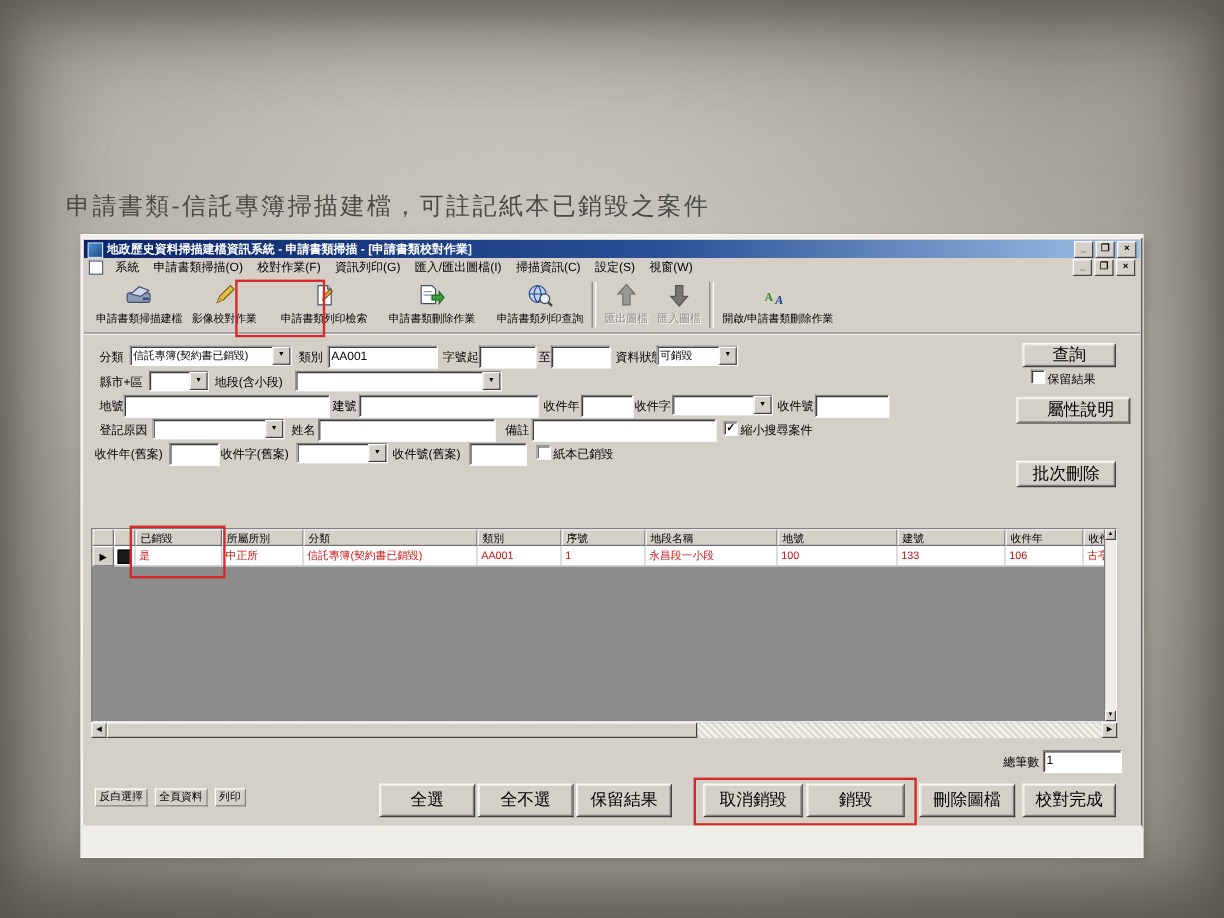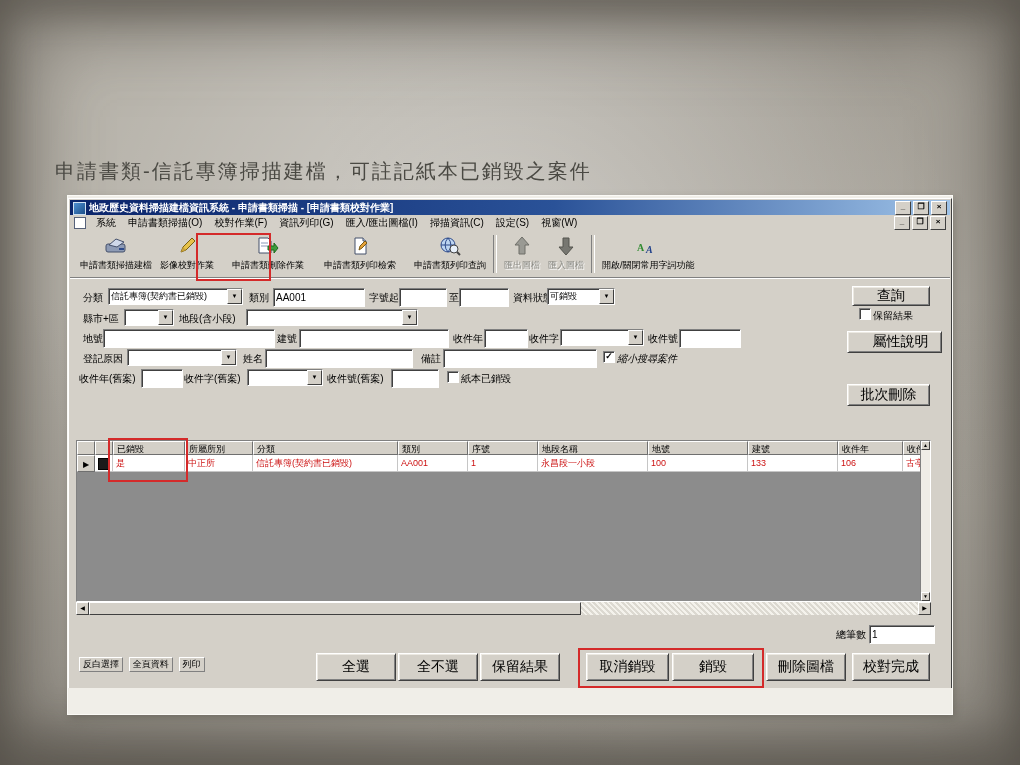--- a/index.html
+++ b/index.html
@@ -116,41 +116,41 @@
         </div>
         <div class="tbtn">
           <div class="ic">
             <svg width="20" height="20">
                 <polygon points="4,16 6,11 15,2 18,5 9,14" fill="#e6c24a" stroke="#7a6012"></polygon>
                 <polygon points="4,16 6,11 9,14" fill="#caa23a"></polygon>
               </svg>
           </div>
           <div class="tl">影像校對作業</div>
         </div>
+        <div class="tbtn" style="margin-left:12px;">
+          <div class="ic">
+            <svg width="20" height="20">
+                <path d="M5,2 h8 l3,3 v13 h-11 z" fill="#fff" stroke="#45506b"></path>
+                <path d="M13,2 v3 h3" fill="#cfd8ea" stroke="#45506b"></path>
+                <polygon points="9,14 10,10 15,5 17,7 12,12" fill="#e6a23a" stroke="#7a5a12"></polygon>
+              </svg>
+          </div>
+          <div class="tl">申請書類列印檢索</div>
+        </div>
         <div class="tbtn" style="margin-left:10px;">
           <div class="ic">
             <svg width="24" height="20">
                 <path d="M3,2 h9 l3,3 v12 h-12 z" fill="#fff" stroke="#45506b"></path>
                 <line x1="5" y1="7" x2="12" y2="7" stroke="#8a9ab8"></line>
                 <line x1="5" y1="10" x2="12" y2="10" stroke="#8a9ab8"></line>
                 <polygon points="14,12 20,12 20,9 24,14 20,19 20,16 14,16" fill="#3d9b3d" stroke="#1d6b1d" transform="translate(-2,-2)"></polygon>
               </svg>
           </div>
           <div class="tl">申請書類刪除作業</div>
         </div>
-        <div class="tbtn" style="margin-left:12px;">
-          <div class="ic">
-            <svg width="20" height="20">
-                <path d="M5,2 h8 l3,3 v13 h-11 z" fill="#fff" stroke="#45506b"></path>
-                <path d="M13,2 v3 h3" fill="#cfd8ea" stroke="#45506b"></path>
-                <polygon points="9,14 10,10 15,5 17,7 12,12" fill="#e6a23a" stroke="#7a5a12"></polygon>
-              </svg>
-          </div>
-          <div class="tl">申請書類列印檢索</div>
-        </div>
         <div class="tbtn" style="margin-left:10px;">
           <div class="ic">
             <svg width="22" height="20">
                 <circle cx="9" cy="9" r="7" fill="#bcd4f0" stroke="#2e4a8a"></circle>
                 <path d="M2,9 h14 M9,2 a10,10 0 0 1 0,14 M9,2 a10,10 0 0 0 0,14" fill="none" stroke="#2e4a8a"></path>
                 <circle cx="15" cy="13" r="4" fill="#e8f0fa" stroke="#444"></circle>
                 <line x1="18" y1="16" x2="21" y2="19" stroke="#444" stroke-width="2"></line>
               </svg>
           </div>
           <div class="tl">申請書類列印查詢</div>
@@ -173,21 +173,21 @@
           <div class="tl">匯入圖檔</div>
         </div>
         <div class="tsep"></div>
         <div class="tbtn">
           <div class="ic">
             <svg width="24" height="20">
                 <text x="1" y="15" font-family="Liberation Serif,serif" font-size="13" fill="#2f8a2f" font-weight="bold">A</text>
                 <text x="10" y="17" font-family="Liberation Serif,serif" font-size="16" font-style="italic" fill="#20408a" font-weight="bold">A</text>
               </svg>
           </div>
-          <div class="tl">開啟/關閉常用字詞功能</div>
+          <div class="tl">開啟/申請書類刪除作業</div>
         </div>
       </div>
 
       <div class="redbox" style="left:127px;top:34px;width:71px;height:44px;"></div>
 
       <div class="lbl" style="left:14px;top:92px;">分類</div>
       <div class="dd" style="left:39px;top:89px;width:133px;">
         <span class="v">信託專簿(契約書已銷毀)</span>
           <span class="ar">▼</span>
       </div>
@@ -231,21 +231,21 @@
       <div class="lbl" style="left:14px;top:153px;">登記原因</div>
       <div class="dd" style="left:58px;top:150px;width:108px;">
         <span class="v"></span>
           <span class="ar">▼</span>
       </div>
       <div class="lbl" style="left:174px;top:153px;">姓名</div>
       <input class="field" style="left: 196px; top: 150px; width: 142px;" readonly="">
       <div class="lbl" style="left:352px;top:153px;">備註</div>
       <input class="field" style="left: 374px; top: 150px; width: 148px;" readonly="">
       <div class="chk" style="left:534px;top:152px;">✓</div>
-      <div class="lbl" style="left:548px;top:153px;font-style:italic;">縮小搜尋案件</div>
+      <div class="lbl" style="left:548px;top:153px;">縮小搜尋案件</div>
 
       <div class="lbl" style="left:10px;top:173px;">收件年(舊案)</div>
       <input class="field" style="left: 72px; top: 170px; width: 36px;" readonly="">
       <div class="lbl" style="left:115px;top:173px;">收件字(舊案)</div>
       <div class="dd" style="left:178px;top:170px;width:74px;">
         <span class="v"></span>
           <span class="ar">▼</span>
       </div>
       <div class="lbl" style="left:258px;top:173px;">收件號(舊案)</div>
       <input class="field" style="left: 322px; top: 170px; width: 42px;" readonly="">

